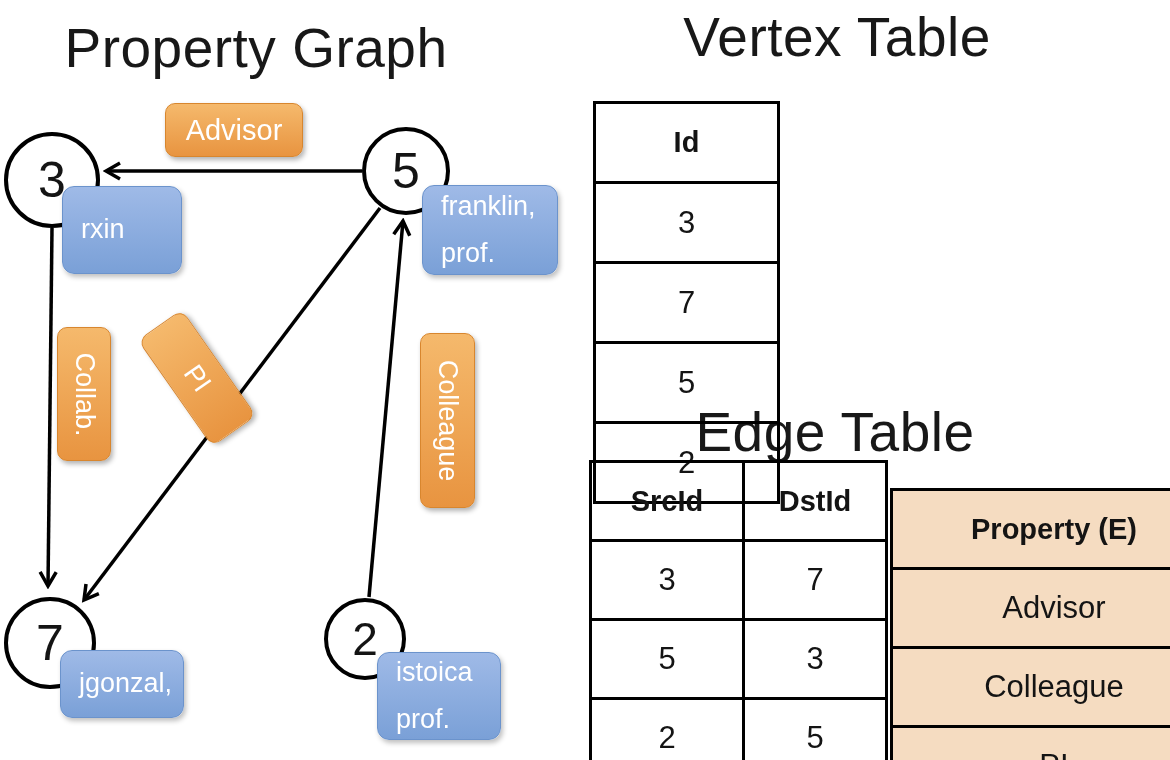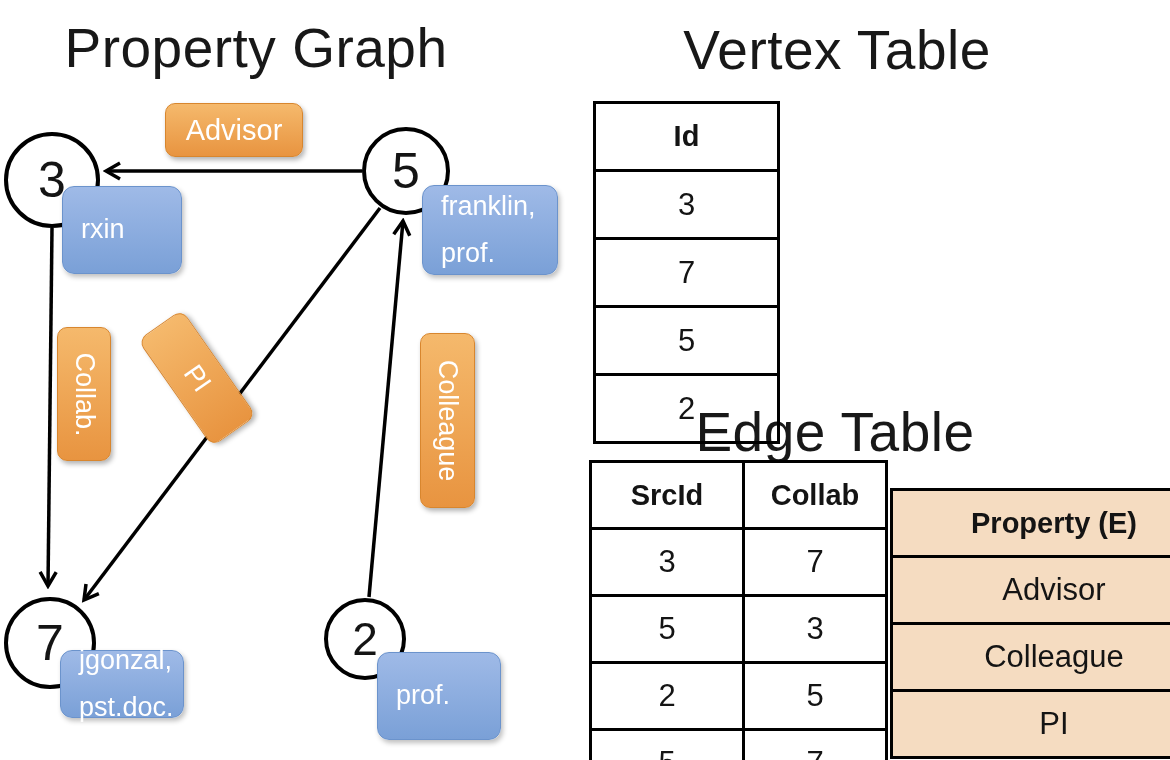--- a/index.html
+++ b/index.html
@@ -5,21 +5,21 @@
   html,body { margin:0; padding:0; background:#ffffff; }
   .canvas {
     position:relative; width:1170px; height:760px; background:#ffffff;
     font-family:"Liberation Sans", sans-serif; overflow:hidden; color:#111;
   }
   .big-title {
     position:absolute; font-size:55px; color:#181818; text-align:center;
     white-space:nowrap; letter-spacing:0.5px;
   }
   #pg-title { left:26px;  top:16px;  width:460px; }
-  #vt-title { left:637px; top:18px;  width:400px; }
+  #vt-title { left:637px; top:5px;  width:400px; }
   #et-title { left:635px; top:400px; width:400px; }
 
   
   #edge-svg { position:absolute; left:0; top:0; z-index:1; }
   #edge-svg path.edge { stroke:var(--ink,#000); stroke-width:3.5px; fill:none; }
 
   
   .node {
     position:absolute; box-sizing:border-box; border:4px solid var(--ink,#000);
     border-radius:50%; background:#fff; z-index:2;
@@ -60,21 +60,21 @@
   .vbox span { display:block; }
   #vbox-rxin     { left:62px;  top:186px; width:120px; height:88px; }
   #vbox-franklin { left:422px; top:185px; width:136px; height:90px; }
   #vbox-jgonzal  { left:60px;  top:650px; width:124px; height:68px; }
   #vbox-istoica  { left:377px; top:652px; width:124px; height:88px; }
 
   
   table { position:absolute; border-collapse:collapse; table-layout:fixed; z-index:2; }
   th, td {
     border:3px solid var(--ink,#000); text-align:center; vertical-align:middle;
-    height:49px; padding:8px; font-size:31px; color:#141414; overflow:hidden; white-space:nowrap;
+    height:49px; padding:14px; font-size:31px; color:#141414; overflow:hidden; white-space:nowrap;
   }
   th { font-size:29px; font-weight:bold; }
   #vt-id   { left:593px; top:101px; width:187px; }
   #vt-prop { left:785px; top:101px; width:380px; }
   #vt-prop th, #vt-prop td { background:var(--vertex-cell,#d0dcf0); }
   #et-srcdst { left:589px; top:460px; width:296px; }
   #et-srcdst col.c1 { width:153px; } #et-srcdst col.c2 { width:143px; }
   #et-srcdst th, #et-srcdst td { height:48px; }
   #et-prop { left:890px; top:488px; width:328px; }
   #et-prop th, #et-prop td { height:48px; background:var(--edge-cell,#f5dcc1); }
@@ -128,23 +128,23 @@
 
   <div class="vbox" id="vbox-rxin">
     <span>rxin</span>
   </div>
   <div class="vbox" id="vbox-franklin">
     <span>franklin,</span>
     <span>prof.</span>
   </div>
   <div class="vbox" id="vbox-jgonzal">
     <span>jgonzal,</span>
-    <span>pst.doc.</span>
   </div>
   <div class="vbox" id="vbox-istoica">
+    <span>istoica</span>
     <span>prof.</span>
   </div>
 
   <table id="vt-id">
     <tbody>
         <tr>
       <th>Id</th>
     </tr>
     <tr>
           <td>3</td>
@@ -162,21 +162,21 @@
     </table>
 
   <table id="et-srcdst">
     <colgroup>
         <col class="c1">
         <col class="c2">
       </colgroup>
     <tbody>
         <tr>
       <th>SrcId</th>
-      <th>Collab</th>
+      <th>DstId</th>
     </tr>
     <tr>
       <td>3</td>
       <td>7</td>
     </tr>
     <tr>
       <td>5</td>
       <td>3</td>
     </tr>
     <tr>

